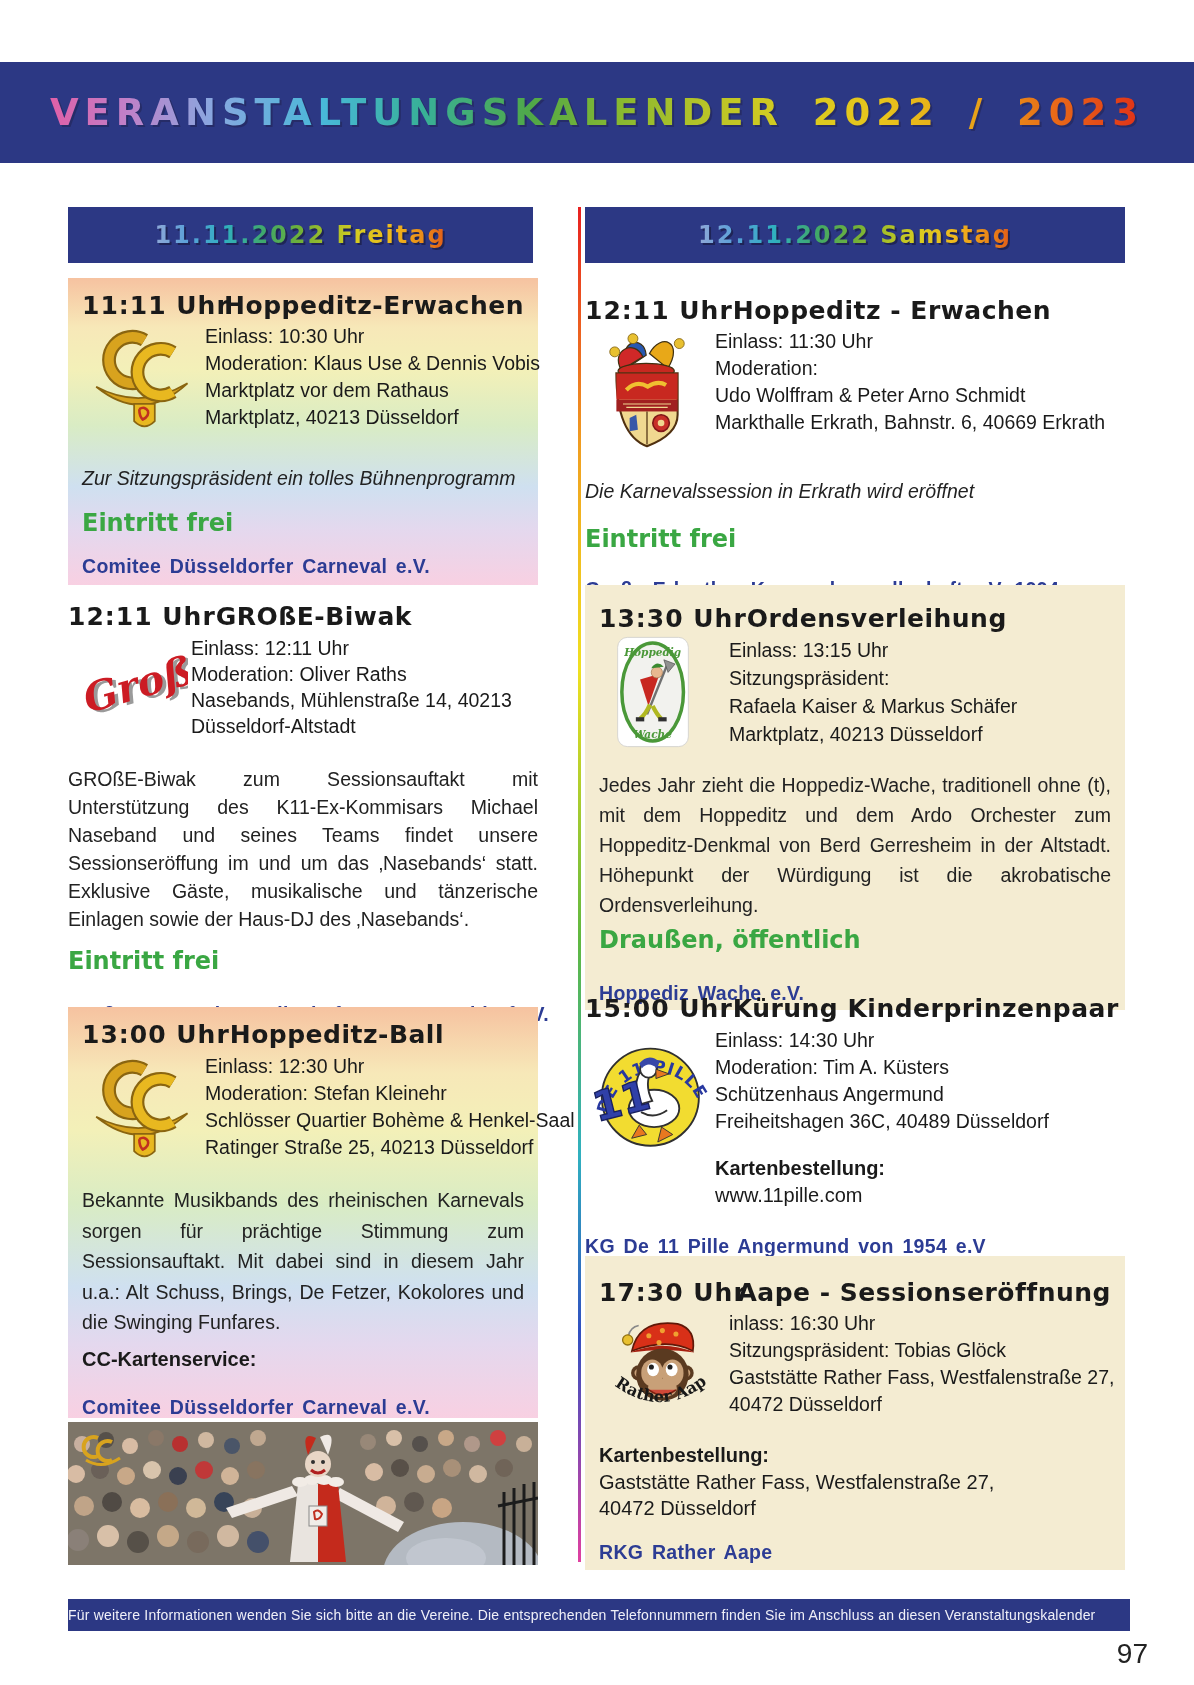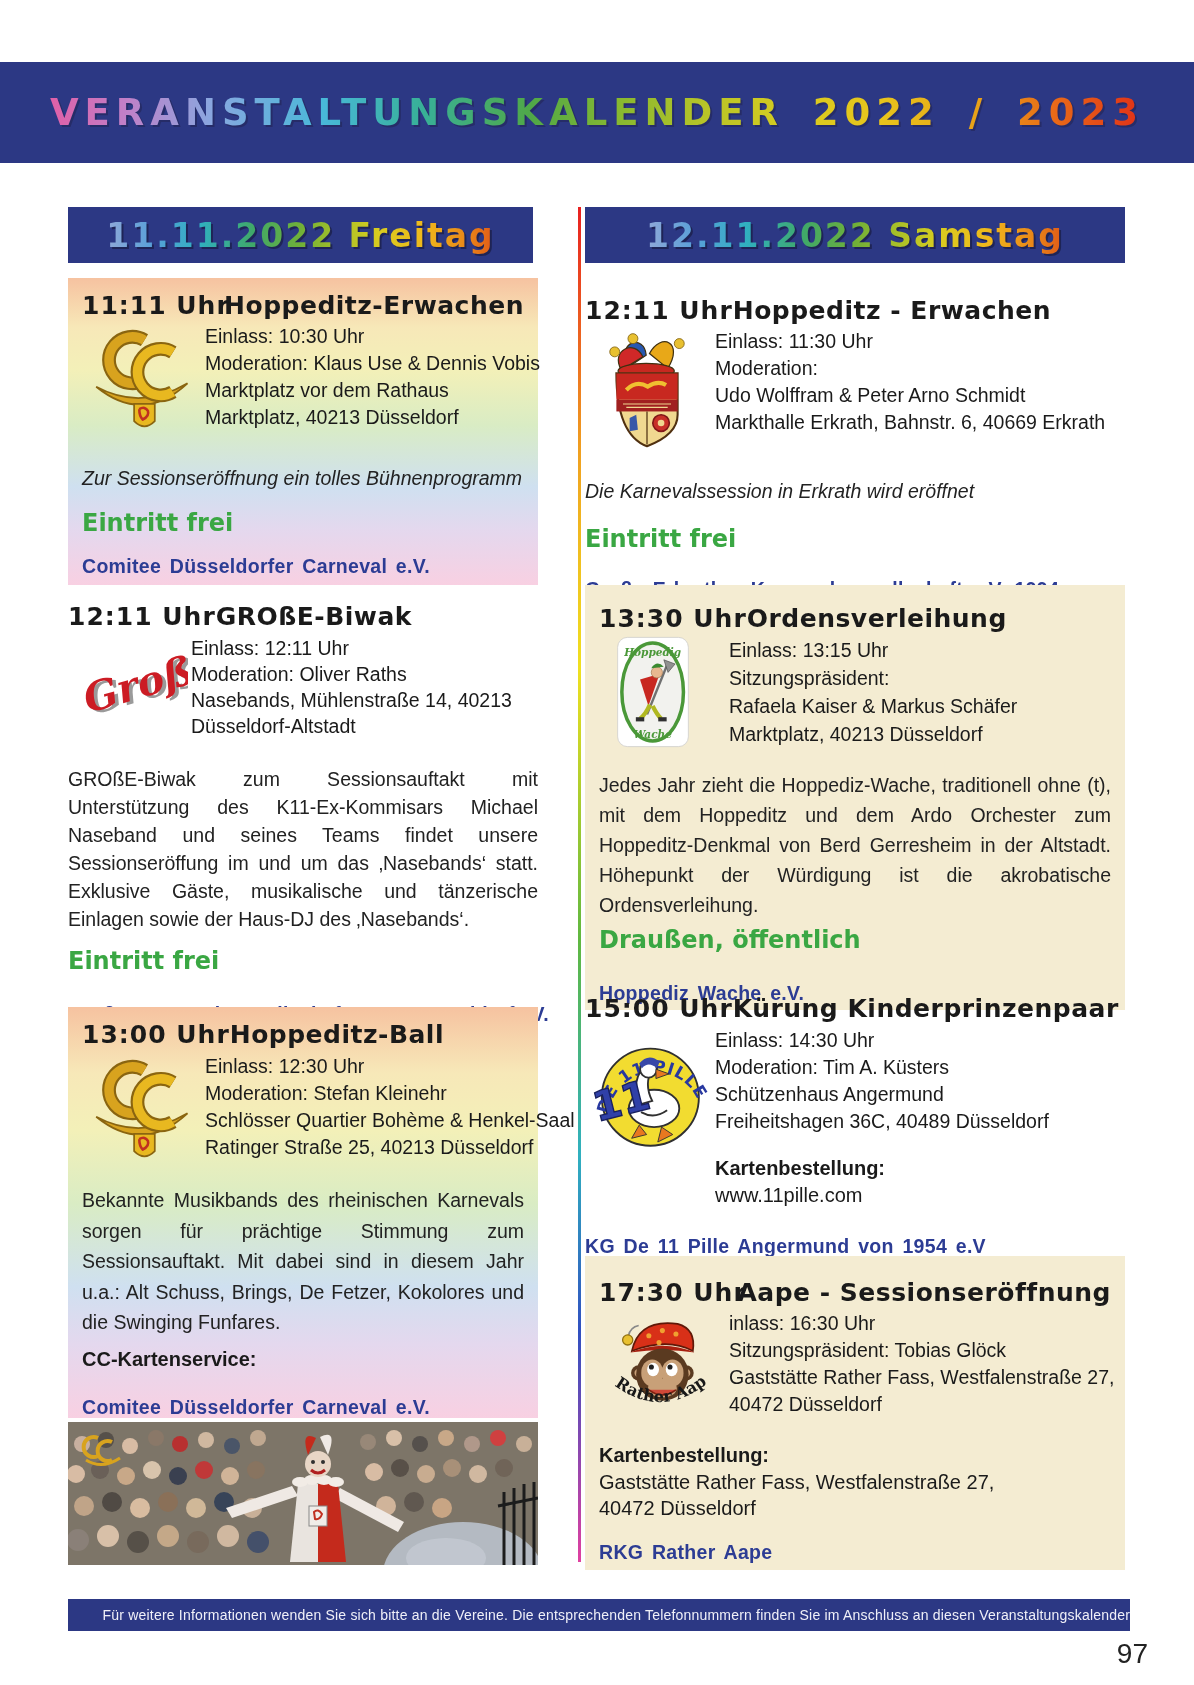--- a/index.html
+++ b/index.html
@@ -13,21 +13,21 @@
           letter-spacing:6px;word-spacing:10px;white-space:nowrap;
           background:linear-gradient(90deg,#e060a8 0%,#c080c8 7%,#88a8e0 15%,#48b8d8 25%,#38b098 34%,#50a848 44%,#88b830 52%,#b8c428 60%,#d8cc20 68%,#e8c41c 76%,#e8a018 85%,#e86818 92%,#e03018 100%);
           -webkit-background-clip:text;background-clip:text;color:transparent;
           filter:drop-shadow(2px 2px 0px rgba(30,30,70,0.45));}
 
   
   .date-band{position:absolute;top:207px;height:56px;background:#2c3884;
              display:flex;align-items:center;justify-content:center;}
   .band-left{left:68px;width:465px;}
   .band-right{left:585px;width:540px;}
-  .band-text{font-family:"DejaVu Sans",sans-serif;font-weight:bold;font-size:33px;letter-spacing:2px;white-space:nowrap;
+  .band-text{font-family:"DejaVu Sans",sans-serif;font-weight:bold;font-size:24px;letter-spacing:2px;white-space:nowrap;
           background:linear-gradient(90deg,#90a8d8 0%,#58a0d8 12%,#30b0c0 24%,#40a868 38%,#70b038 50%,#a8c028 60%,#d8cc20 70%,#f0b81c 82%,#e88018 94%,#e05818 100%);
           -webkit-background-clip:text;background-clip:text;color:transparent;
           filter:drop-shadow(2px 2px 0px rgba(20,20,50,0.55));}
 
   
   .divider{position:absolute;left:578px;top:207px;width:3px;height:1355px;
            background:linear-gradient(180deg,#e82020 0%,#f0a020 18%,#f0e020 34%,#60b840 54%,#30b0c0 70%,#3050c0 83%,#e040a0 100%);}
 
   
   .event{position:absolute;}
@@ -56,21 +56,21 @@
   .ticket-label{font-weight:bold;font-size:20px;line-height:27px;}
   .ticket-info{font-size:20px;line-height:26px;white-space:pre-line;}
   .gap20{height:20px;}
 
   
   .photo{position:absolute;left:68px;top:1422px;width:470px;height:143px;}
   .photo svg{display:block;width:100%;height:100%;}
 
   
   .footer-bar{position:absolute;left:68px;top:1599px;width:1062px;height:32px;background:#2c3884;
-              display:flex;align-items:center;justify-content:flex-end;}
+              display:flex;align-items:center;justify-content:flex-start;}
   .footer-text{color:#f0f0f8;font-size:14px;letter-spacing:0.2px;white-space:nowrap;}
   .page-number{position:absolute;top:1638px;right:46px;font-size:28px;color:#222222;}
 
   svg text{user-select:none;}
 </style>
 </head>
 <body>
 
 <div class="page">
 
@@ -104,21 +104,21 @@
           <path d="M58,100 Q64,96 68,102 Q70,108 62,112 Q58,108 58,100" fill="none" stroke="#c03020" stroke-width="3"></path>
         </svg>
       </div>
       <div class="details lh27">
         <div>Einlass: 10:30 Uhr</div>
         <div>Moderation: Klaus Use &amp; Dennis Vobis</div>
         <div>Marktplatz vor dem Rathaus</div>
         <div>Marktplatz, 40213 Düsseldorf</div>
       </div>
     </div>
-    <div class="desc" style="margin-top:26px;">Zur Sessionseröffnung ein tolles Bühnenprogramm</div>
+    <div class="desc" style="margin-top:26px;">Zur Sitzungspräsident ein tolles Bühnenprogramm</div>
     <div class="entry" style="margin-top:17px;">Eintritt frei</div>
     <div class="organizer" style="margin-top:15px;">Comitee Düsseldorfer Carneval e.V.</div>
   </div>
 
   <div class="event" style="left:68px;top:595px;width:470px;">
     <div class="event-title" style="margin-top:7px;">
       <span class="t-time w142">12:11 Uhr</span>
       <span>GROßE-Biwak</span>
     </div>
     <div class="event-body" style="margin-top:3px;">

